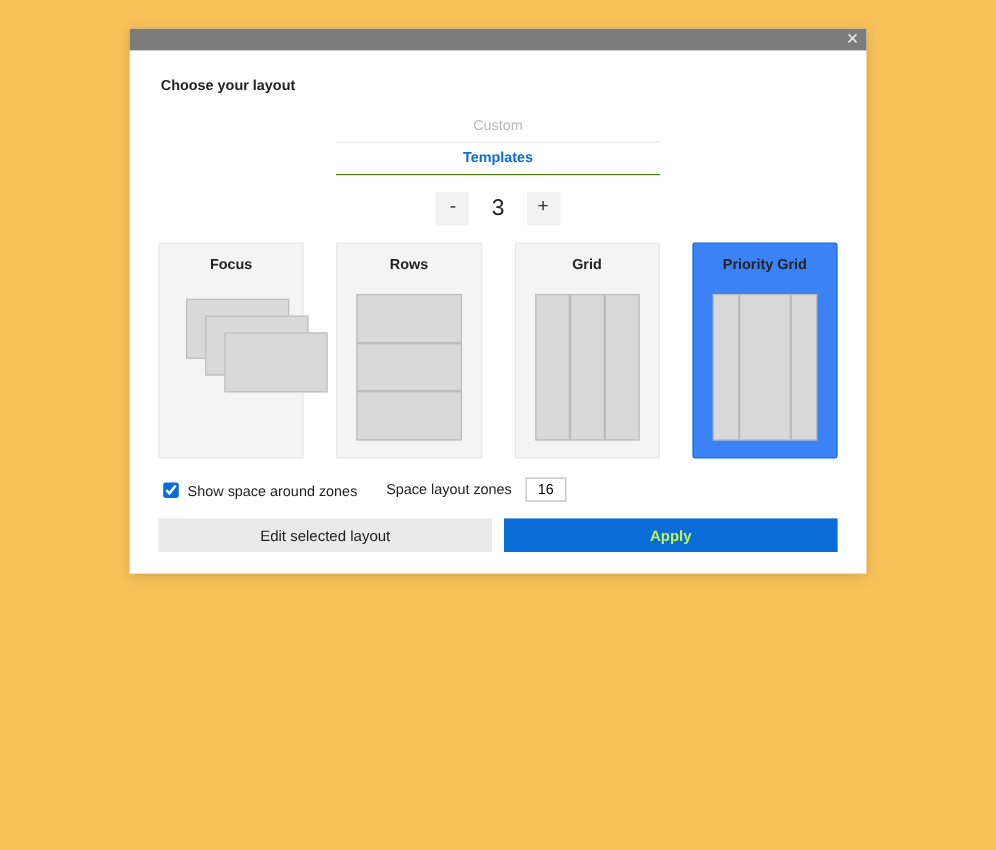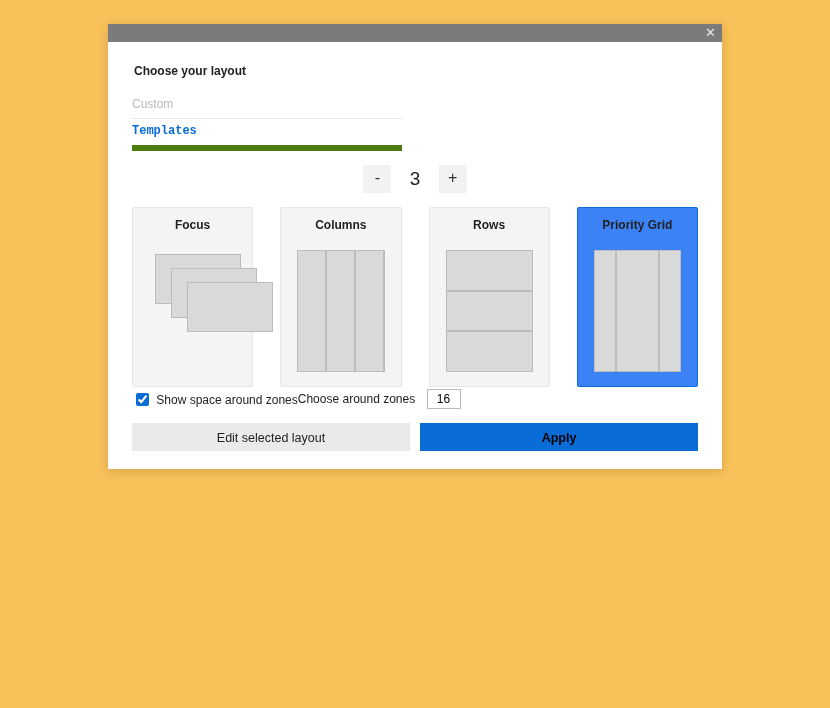--- a/index.html
+++ b/index.html
@@ -42,36 +42,36 @@
     padding: 22px 24px 18px 24px;
   }
 
   .heading {
     font-weight: 700;
     font-size: 12px;
     margin: 0 0 14px 2px;
   }
 
   .tabs {
+    text-align: center;
     margin-bottom: 14px;
   }
   .tab {
     display: inline-block;
     width: 270px;
     padding: 5px 0 7px 0;
     font-size: 12px;
     color: #b8b8b8;
     cursor: pointer;
     border-bottom: 1px solid #e8e8e8;
   }
   .tab.active {
     color: #0a6cd6;
     font-weight: 600;
-    border-bottom: 6px solid #4d7c0f;
-    font-family: Liberation Mono, monospace;
+    border-bottom: 1px solid #4d7c0f;
   }
 
   .stepper {
     text-align: center;
     margin-bottom: 14px;
   }
   .step-btn {
     display: inline-block;
     width: 28px;
     height: 28px;
@@ -158,23 +158,24 @@
     display: flex;
     gap: 2px;
     width: 100%; height: 100%;
     border: 1px solid #bcbcbc;
     background: #bcbcbc;
   }
   .pgrid .p-small { flex: 1; background: #d9d9d9; }
   .pgrid .p-big { flex: 2; background: #d9d9d9; }
 
   .options-row {
-    margin-top: 2px;
+    margin-top: 16px;
     display: flex;
     align-items: center;
+    gap: 24px;
     font-size: 12px;
   }
   .options-row input[type="checkbox"] {
     width: 13px; height: 13px;
     accent-color: #0a6cd6;
     margin-right: 4px;
     vertical-align: -2px;
   }
   .space-input {
     width: 34px;
@@ -198,21 +199,21 @@
     font-size: 12.5px;
     cursor: pointer;
     border: none;
   }
   .btn-secondary {
     background: #eaeaea;
     color: #222;
   }
   .btn-primary {
     background: #0a6cd6;
-    color: #000000;
+    color: #bef264;
     font-weight: 600;
   }
 </style>
 </head>
 <body>
 
 <div class="dialog">
 
   <div class="titlebar">
     <span class="close">✕</span>
@@ -237,63 +238,63 @@
 
       <div class="card">
         <div class="card-title">Focus</div>
         <div class="card-canvas focus">
           <div class="win w1"></div>
           <div class="win w2"></div>
           <div class="win w3"></div>
         </div>
       </div>
 
-      <div class="card">
-        <div class="card-title">Columns</div>
-        <div class="card-canvas">
-          <div class="cols">
-              <div class="c"></div>
-              <div class="c"></div>
-              <div class="c"></div>
-            </div>
-        </div>
-      </div>
 
       <div class="card">
         <div class="card-title">Rows</div>
         <div class="card-canvas">
           <div class="rows">
               <div class="r"></div>
               <div class="r"></div>
               <div class="r"></div>
             </div>
         </div>
       </div>
 
+      <div class="card">
+        <div class="card-title">Grid</div>
+        <div class="card-canvas">
+          <div class="cols">
+              <div class="c"></div>
+              <div class="c"></div>
+              <div class="c"></div>
+            </div>
+        </div>
+      </div>
 
       <div class="card selected">
         <div class="card-title">Priority Grid</div>
         <div class="card-canvas">
           <div class="pgrid">
               <div class="p-small"></div>
               <div class="p-big"></div>
               <div class="p-small"></div>
             </div>
         </div>
       </div>
 
     </div>
 
     <div class="options-row">
       <label>
         <input type="checkbox" checked="" style="">
         <span>Show space around zones</span>
       </label>
       <span>
-        <span>Choose around zones</span>
+        <span>Space layout zones</span>
         <input class="space-input" value="16" style="">
       </span>
     </div>
 
     <div class="buttons-row">
       <button class="btn btn-secondary">Edit selected layout</button>
       <button class="btn btn-primary">Apply</button>
     </div>
 
   </div>

